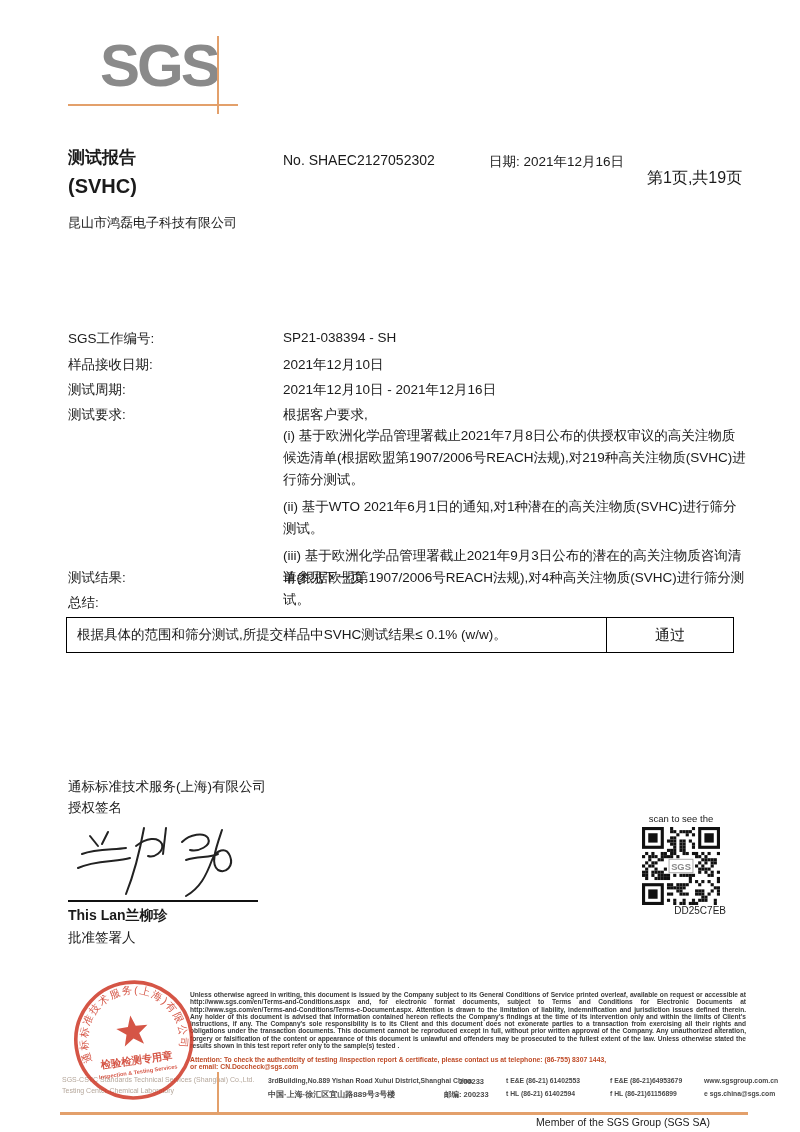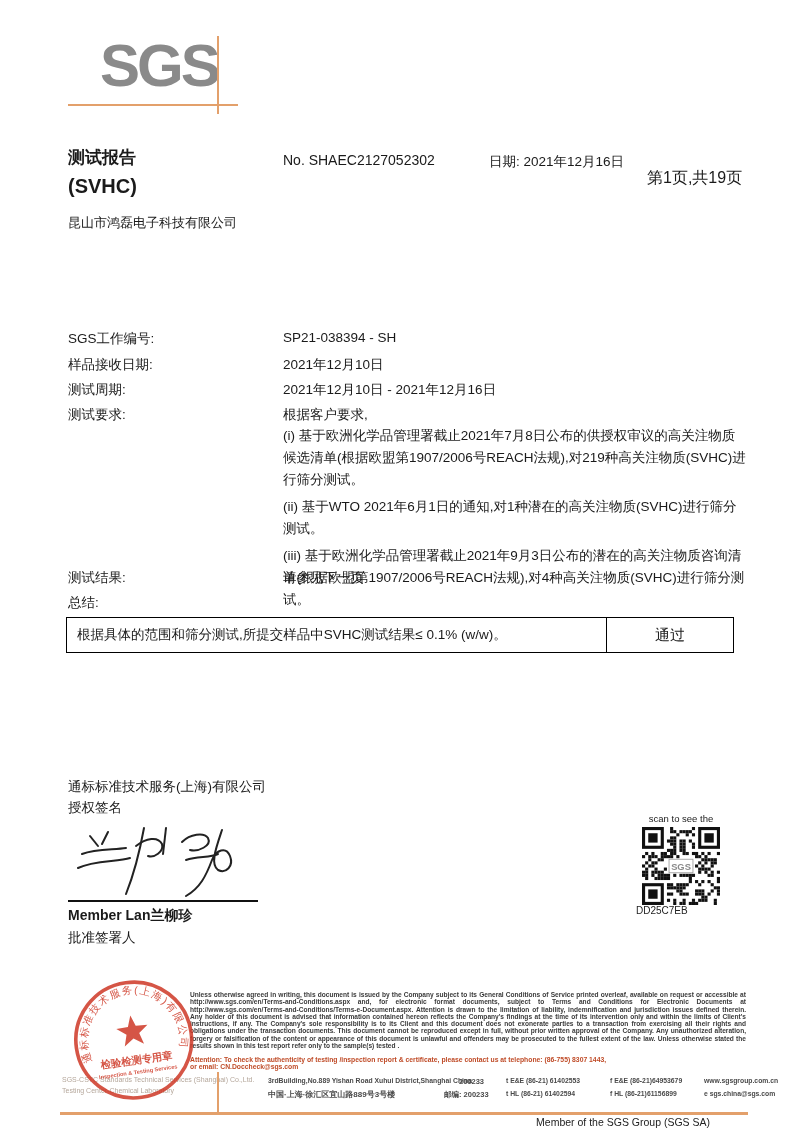--- a/index.html
+++ b/index.html
@@ -38,21 +38,21 @@
 
   .sig-company{left:68px;top:778px;font-size:13.5px;}
   .sig-label{left:68px;top:799px;font-size:13.5px;}
   .sig-img{left:70px;top:816px;}
   .sig-line{left:68px;top:900px;width:190px;height:2px;background:#111;}
   .sig-name{left:68px;top:907px;font-size:14px;font-weight:600;}
   .sig-role{left:68px;top:929px;font-size:13.5px;}
 
   .qr-caption{left:636px;top:813px;width:90px;text-align:center;font-size:9.5px;color:#222;}
   .qr-box{left:642px;top:827px;}
-  .qr-code-text{left:636px;top:905px;width:90px;text-align:left;font-size:10px;color:#222;}
+  .qr-code-text{left:636px;top:905px;width:90px;text-align:right;font-size:10px;color:#222;}
 
   
   .legal{left:190px;top:991px;width:556px;font-size:6.6px;line-height:7.3px;
          text-align:justify;font-weight:600;color:#3a3a3a;}
   .attention{left:190px;top:1056px;width:560px;font-size:6.8px;line-height:7.4px;
              font-weight:700;color:#bf4a26;}
   .stamp-sub{left:62px;top:1074px;font-size:7px;line-height:11px;color:#b5a79b;white-space:nowrap;}
   .foot-vline{left:217px;top:1072px;width:2px;height:41px;background:#e3a06b;}
   .foot-hline{left:60px;top:1112px;width:688px;height:2.5px;background:#e3a06b;}
   .addr{font-weight:600;color:#4a4a4a;padding-left:44px;}
@@ -125,21 +125,21 @@
         <path d="M74,12 C70,34 64,58 56,78"></path>
         <path d="M66,30 C76,22 88,20 92,28 C94,36 84,42 78,40"></path>
         <path d="M96,12 l-3,26"></path>
         <path d="M112,26 C120,18 134,16 138,22 C142,30 128,36 120,34"></path>
         <path d="M116,44 C128,40 140,42 148,38"></path>
         <path d="M152,14 C146,32 140,48 148,54 C156,58 164,50 160,40 C156,30 146,34 142,44 C136,60 130,72 116,80"></path>
       </g>
     </svg>
   </div>
   <div class="abs sig-line"></div>
-  <div class="abs sig-name">Member Lan兰柳珍</div>
+  <div class="abs sig-name">This Lan兰柳珍</div>
   <div class="abs sig-role">批准签署人</div>
 
   <div class="abs qr-caption">scan to see the report</div>
   <div class="abs qr-box">
     <svg id="qr-svg" width="78" height="78" viewBox="0 0 75 75">
         <rect x="0" y="0" width="75" height="75" fill="#fff"></rect>
 
       <g fill="#111">
         <rect x="0" y="0" width="21" height="21"></rect>
           <rect x="3" y="3" width="15" height="15" fill="#fff"></rect>

